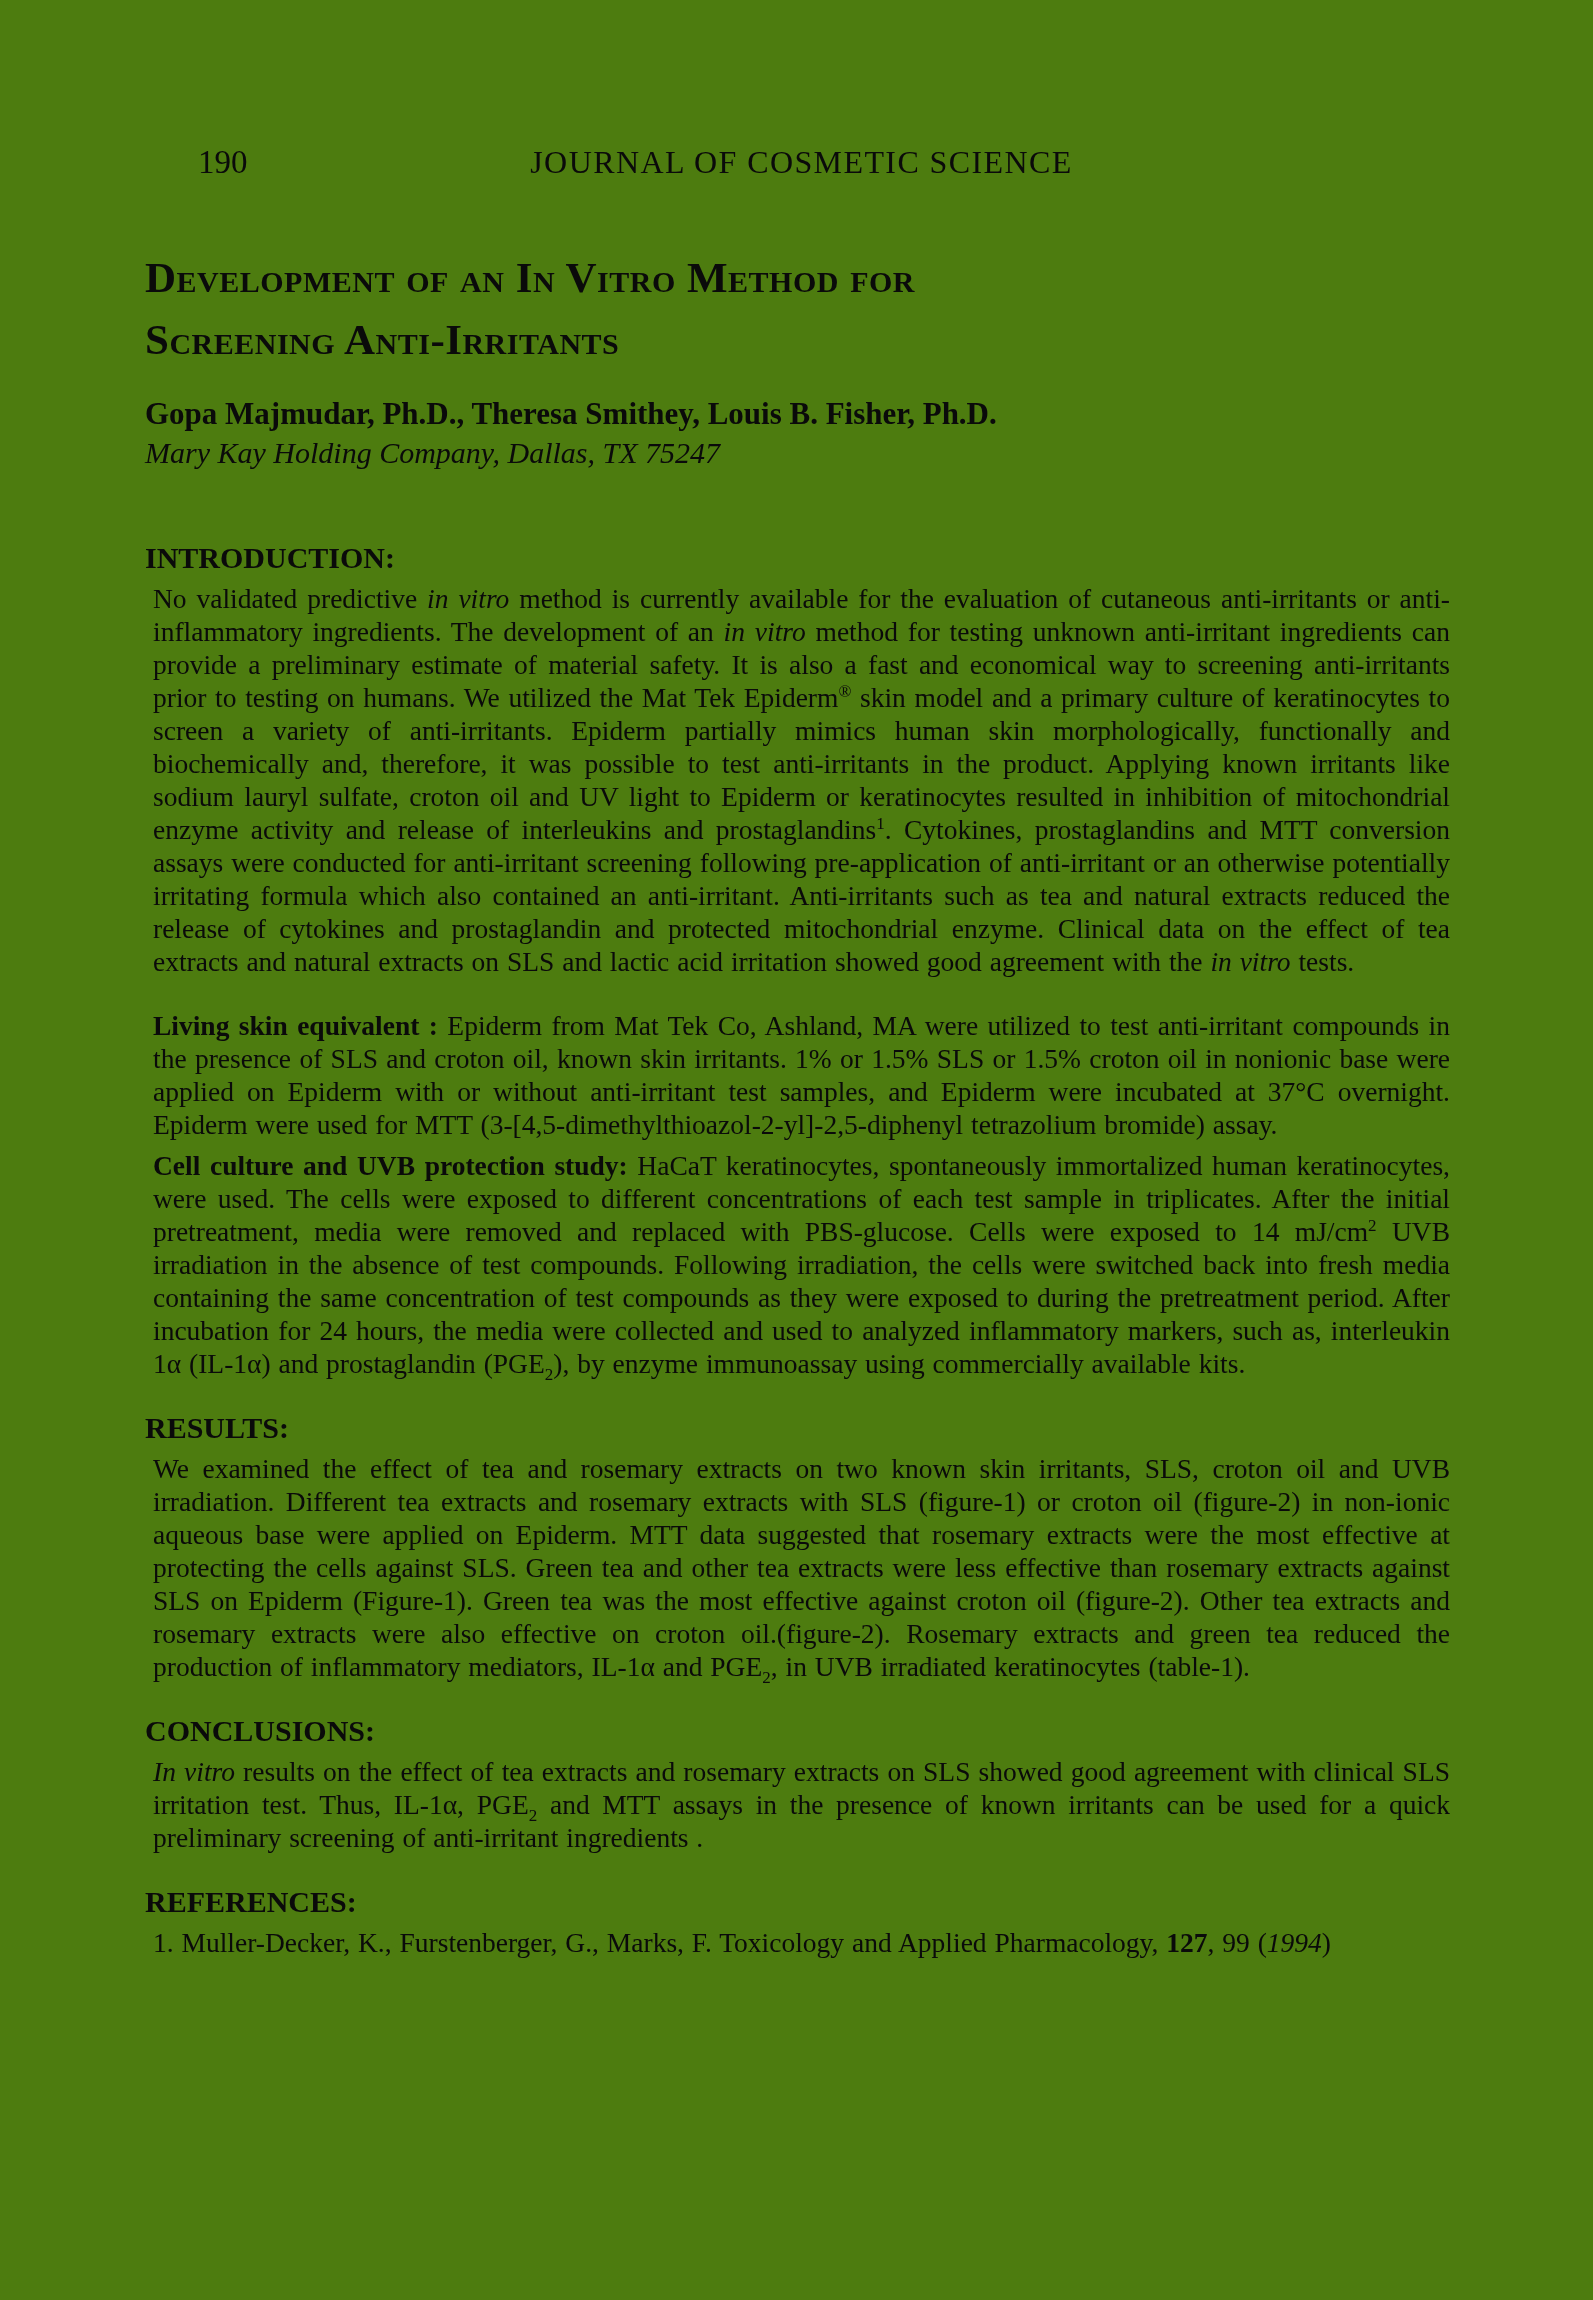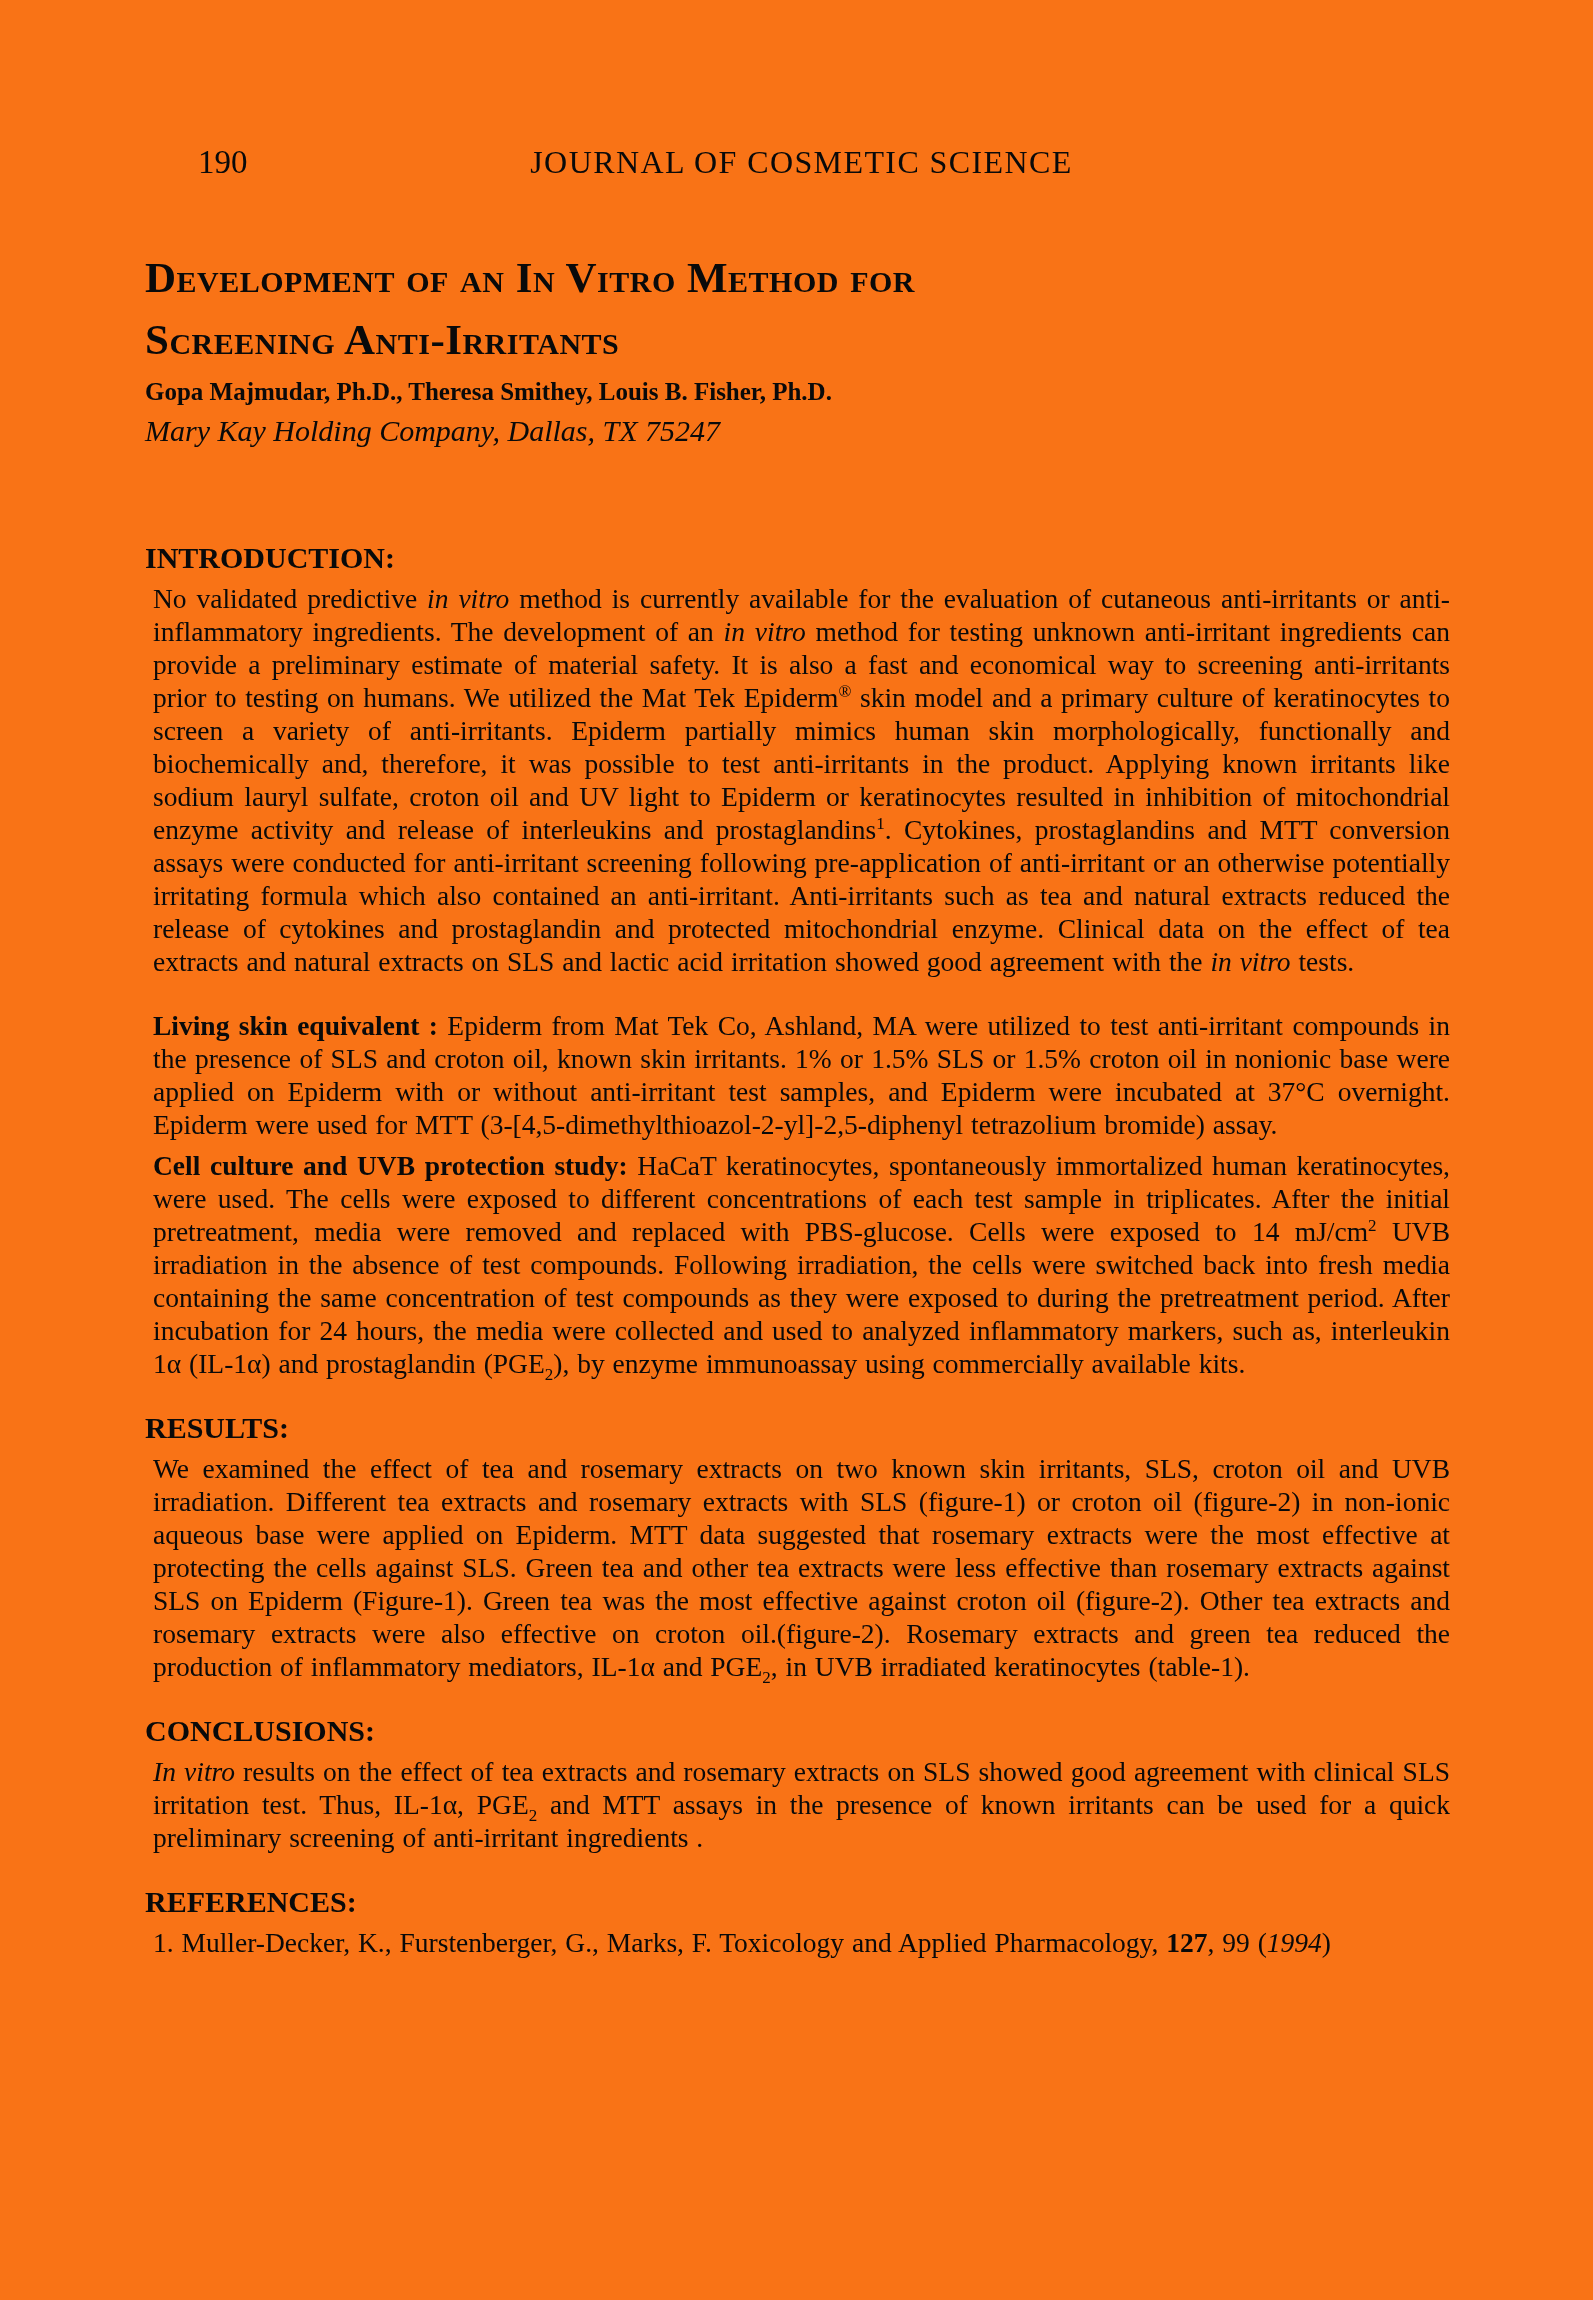--- a/index.html
+++ b/index.html
@@ -1,20 +1,20 @@
 <!DOCTYPE html>
 <html><head>
 <meta charset="utf-8">
 <style>
   html, body { margin: 0; padding: 0; background: #ffffff; }
   .page {
     position: relative;
     width: 1593px;
     height: 2301px;
-    background: #f97316;
+    background: #4d7c0f;
     color: #0a0a0a;
     font-family: "Liberation Serif", "DejaVu Serif", serif;
     overflow: hidden;
   }
   .running-header {
     position: absolute;
     top: 145px;
     left: 145px;
     width: 1313px;
     text-align: center;
@@ -38,22 +38,22 @@
   }
   .title-line {
     font-size: 43px;
     font-weight: bold;
     font-variant: small-caps;
     line-height: 62px;
     letter-spacing: 0.5px;
     white-space: nowrap;
   }
   .authors-line {
-    margin-top: 1px;
-    font-size: 25px;
+    margin-top: 23px;
+    font-size: 31px;
     font-weight: bold;
     line-height: 39px;
     white-space: nowrap;
   }
   .affiliation-line {
     font-size: 30px;
     font-style: italic;
     line-height: 39px;
     white-space: nowrap;
   }

